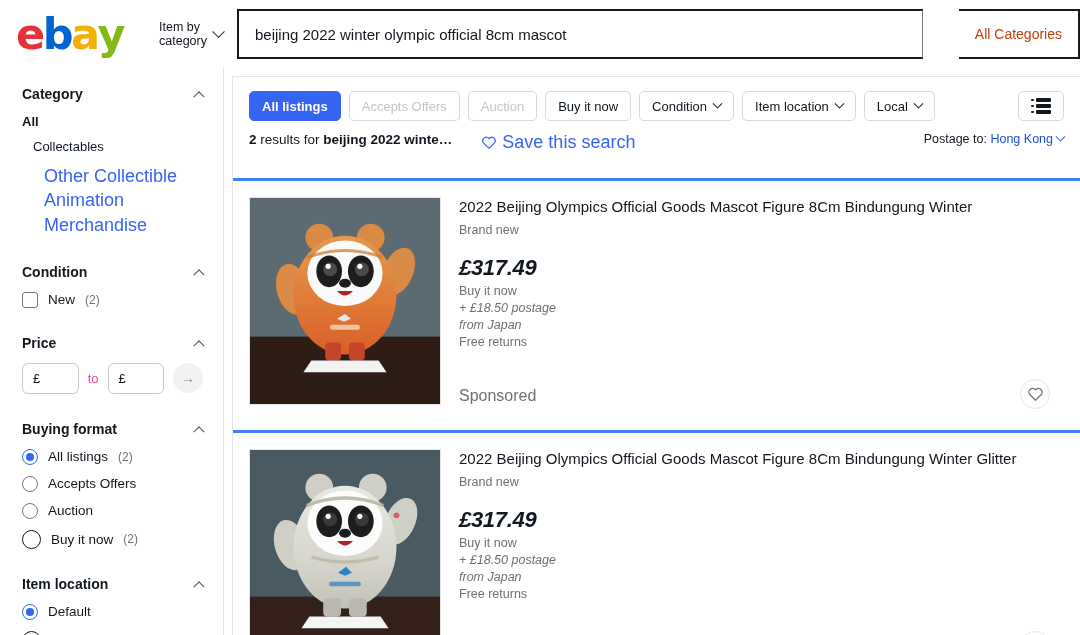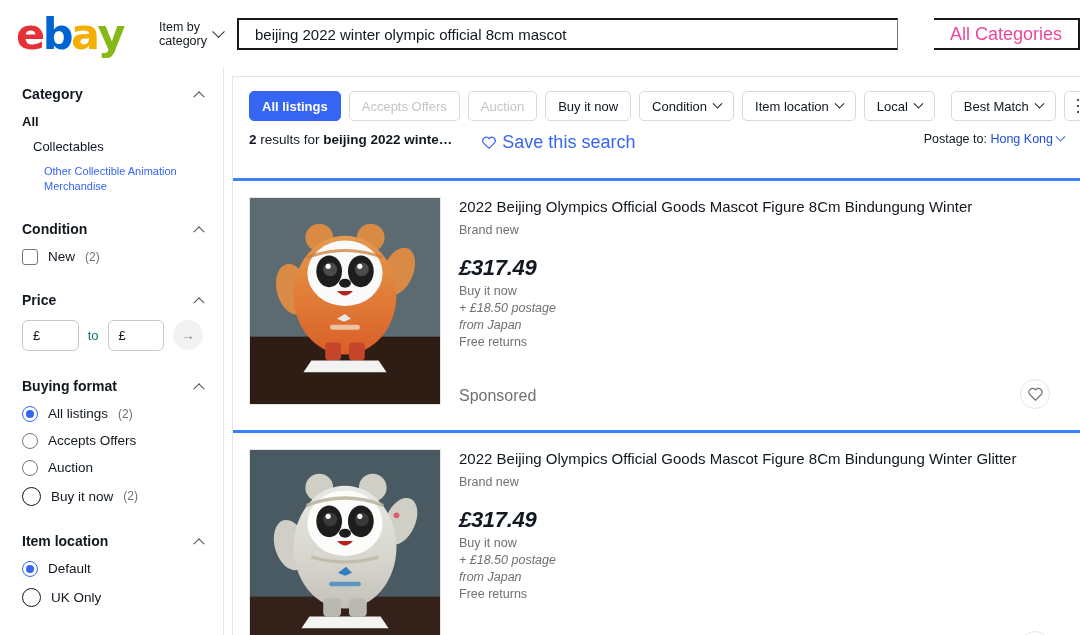--- a/index.html
+++ b/index.html
@@ -54,21 +54,21 @@
     border-bottom: 1.6px solid #333;
     transform: rotate(45deg) translate(-2px,-2px);
   }
   .chev.up { transform: rotate(-135deg) translate(-2px,-2px); }
 
   .search-wrap {
     margin-left: 14px;
     display: flex;
     align-items: stretch;
     flex: 1;
-    height: 32px;
+    height: 50px;
     gap: 36px;
   }
   .search-box {
     flex: 1;
     border: 2px solid #191919;
     border-right: 1px solid #767676;
     background: #fff;
     display: flex;
     align-items: center;
     padding: 0 14px;
@@ -81,22 +81,22 @@
     font-family: "Liberation Sans", sans-serif;
     background: transparent;
   }
   .cat-select {
     border: 2px solid #191919;
     border-left: 0;
     background: #fff;
     display: flex;
     align-items: center;
     padding: 0 16px;
-    font-size: 18px;
-    color: #ec4899;
+    font-size: 14px;
+    color: #c2410c;
     white-space: nowrap;
     cursor: pointer;
   }
 
   
   .body-row {
     display: flex;
     align-items: flex-start;
     height: 567px;
   }
@@ -126,21 +126,21 @@
   }
   .cat-all {
     font-size: 13px; font-weight: bold; color: #111820;
     margin-bottom: 10px;
   }
   .cat-l1 {
     font-size: 13px; color: #0f172a; margin-left: 11px; margin-bottom: 10px;
     cursor: pointer;
   }
   .cat-l2 {
-    font-size: 11px; color: #3665f3; margin-left: 22px; line-height: 1.35;
+    font-size: 18px; color: #3665f3; margin-left: 22px; line-height: 1.35;
     cursor: pointer; max-width: 175px;
   }
   .sec { margin-top: 27px; }
 
   .opt-row {
     display: flex;
     align-items: center;
     gap: 10px;
     margin-bottom: 11px;
     font-size: 13.5px;
@@ -177,21 +177,21 @@
   }
   .price-in {
     width: 57px; height: 31px;
     border: 1px solid #c7c7c7;
     border-radius: 6px;
     display: flex; align-items: center;
     padding-left: 10px;
     font-size: 13px; color: #111820;
     background: #fff;
   }
-  .to-lbl { font-size: 13px; color: #0f766e; }
+  .to-lbl { font-size: 13px; color: #ec4899; }
   .go-btn {
     width: 30px; height: 30px; border-radius: 50%;
     background: #f2f2f2;
     display: flex; align-items: center; justify-content: center;
     color: #8c8c8c; font-size: 14px;
     cursor: pointer;
   }
 
   
   .main {
@@ -432,24 +432,20 @@
       </div>
       <div class="pill">
         <span>Item location</span>
         <span class="chev"></span>
       </div>
       <div class="pill">
         <span>Local</span>
         <span class="chev"></span>
       </div>
       <div class="spacer"></div>
-      <div class="pill">
-        <span>Best Match</span>
-        <span class="chev"></span>
-      </div>
       <div class="pill">
         <span class="list-icon">
             <i></i>
             <i></i>
             <i></i>
           </span>
 
       </div>
     </div>
 

